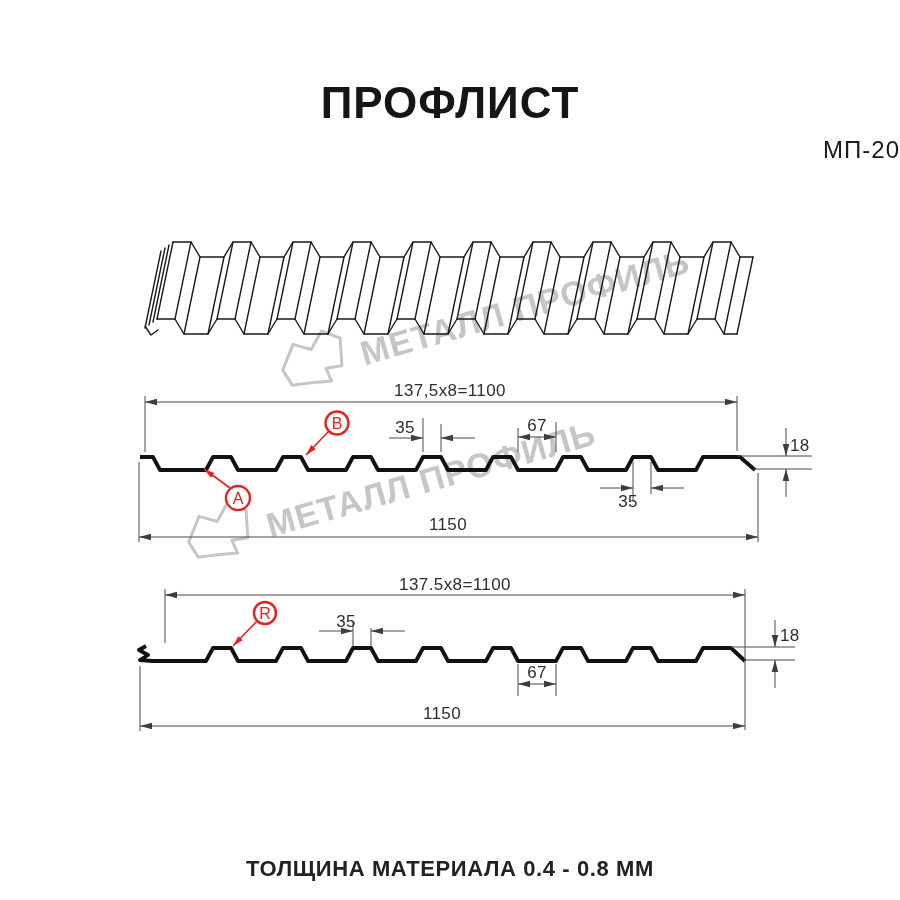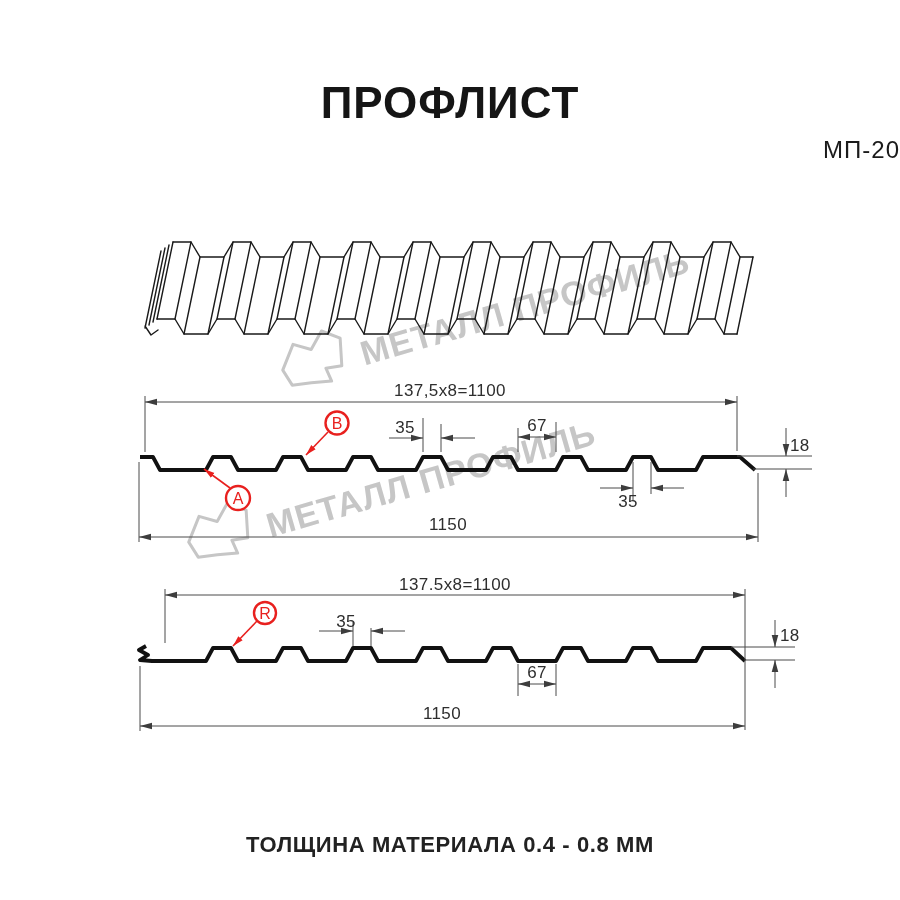--- a/index.html
+++ b/index.html
@@ -9,21 +9,21 @@
   }
   .title{
     position:absolute;left:0;top:78px;width:900px;text-align:center;
     font-size:44px;font-weight:bold;color:#151515;letter-spacing:1px;
   }
   .subtitle{
     position:absolute;left:0;top:136px;width:900px;text-align:right;
     font-size:24px;font-weight:500;color:#1b1b1b;letter-spacing:1px;
   }
   .footer-note{
-    position:absolute;left:0;top:832px;width:900px;text-align:center;
+    position:absolute;left:0;top:856px;width:900px;text-align:center;
     font-size:22px;font-weight:bold;color:#222222;letter-spacing:0.6px;
   }
   .wm{
     position:absolute;display:flex;align-items:flex-end;gap:12px;
     color:#c6c6c6;font-weight:bold;font-size:34px;letter-spacing:1px;
     white-space:nowrap;transform:rotate(-16deg);transform-origin:left bottom;
     z-index:1;line-height:1;
   }
   .wm .wm-text{padding-bottom:10px;}
   .wm1{left:288px;top:340px;}

